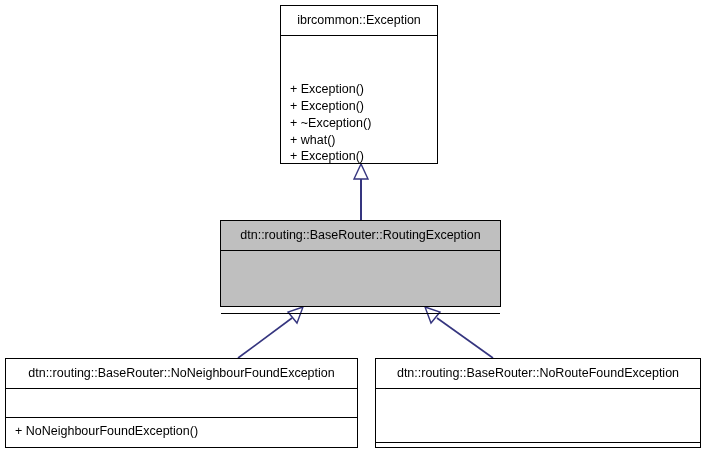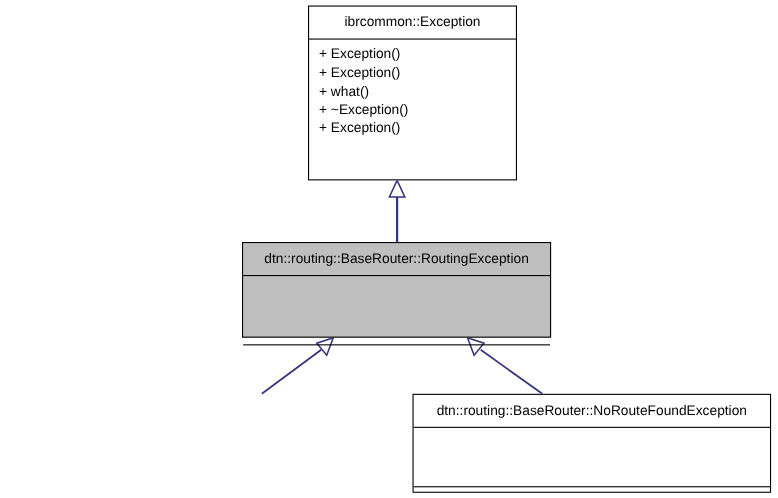--- a/index.html
+++ b/index.html
@@ -63,21 +63,21 @@
   .member {
     display: block;
     text-align: left;
   }
   .empty-compartment {
     display: block;
     height: 12px;
   }
 
   
-  #box-base       { left: 280px; top: 5px;   width: 190px; height: 159px; }
+  #box-base       { left: 280px; top: 5px;   width: 158px; height: 159px; gap: 40px; }
   #box-base .uml-attrs { min-height: 20px; }
 
   #box-routing    { left: 220px; top: 220px; width: 281px; height: 87px; gap: 40px; }
   #box-routing .uml-title  { border-bottom: 1px solid #000000; }
   #box-routing .uml-attrs  { height: 31px; }
 
   #box-noneighbour{ left: 5px;   top: 358px; width: 353px; height: 90px; }
   #box-noneighbour .uml-attrs { height: 29px; }
 
   #box-noroute    { left: 375px; top: 358px; width: 326px; height: 90px; gap: 25px; }
@@ -104,33 +104,42 @@
       <line x1="493" y1="358" x2="437" y2="318" stroke="#35357f" stroke-width="1.6"></line>
       <polygon points="425,307 440,312 431,323" fill="#ffffff" stroke="#35357f" stroke-width="1.4"></polygon>
     </g>
   </svg>
 
   <div class="umlbox" id="box-base">
     <div class="uml-title">ibrcommon::Exception</div>
     <div class="uml-ops">
       <span class="member">+ Exception()</span>
       <span class="member">+ Exception()</span>
+      <span class="member">+ ~Exception()</span>
       <span class="member">+ what()</span>
-      <span class="member">+ ~Exception()</span>
       <span class="member">+ Exception()</span>
     </div>
   </div>
 
   <div class="umlbox filled" id="box-routing">
     <div class="uml-title">dtn::routing::BaseRouter::RoutingException</div>
     <div class="uml-attrs">
       <span class="empty-compartment"></span>
     </div>
   </div>
 
+  <div class="umlbox" id="box-noneighbour">
+    <div class="uml-title">dtn::routing::BaseRouter::NoNeighbourFoundException</div>
+    <div class="uml-attrs">
+      <span class="empty-compartment"></span>
+    </div>
+    <div class="uml-ops">
+      <span class="member">+ NoNeighbourFoundException()</span>
+    </div>
+  </div>
 
   <div class="umlbox" id="box-noroute">
     <div class="uml-title">dtn::routing::BaseRouter::NoRouteFoundException</div>
     <div class="uml-attrs">
       <span class="empty-compartment"></span>
     </div>
   </div>
 
 </div>
 

